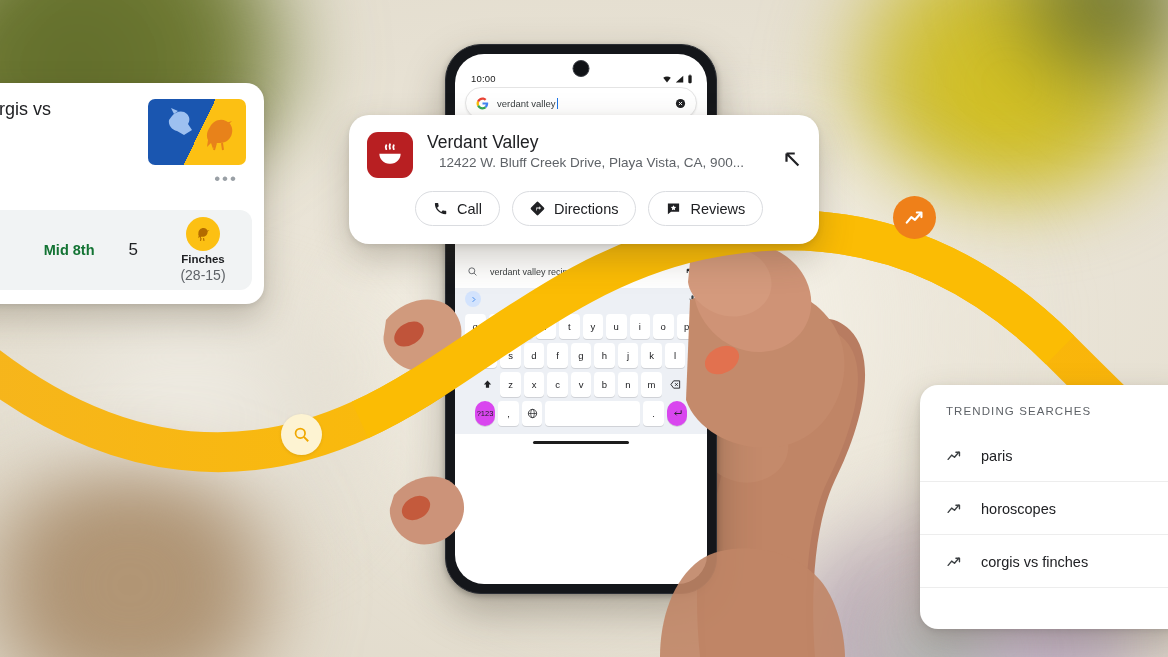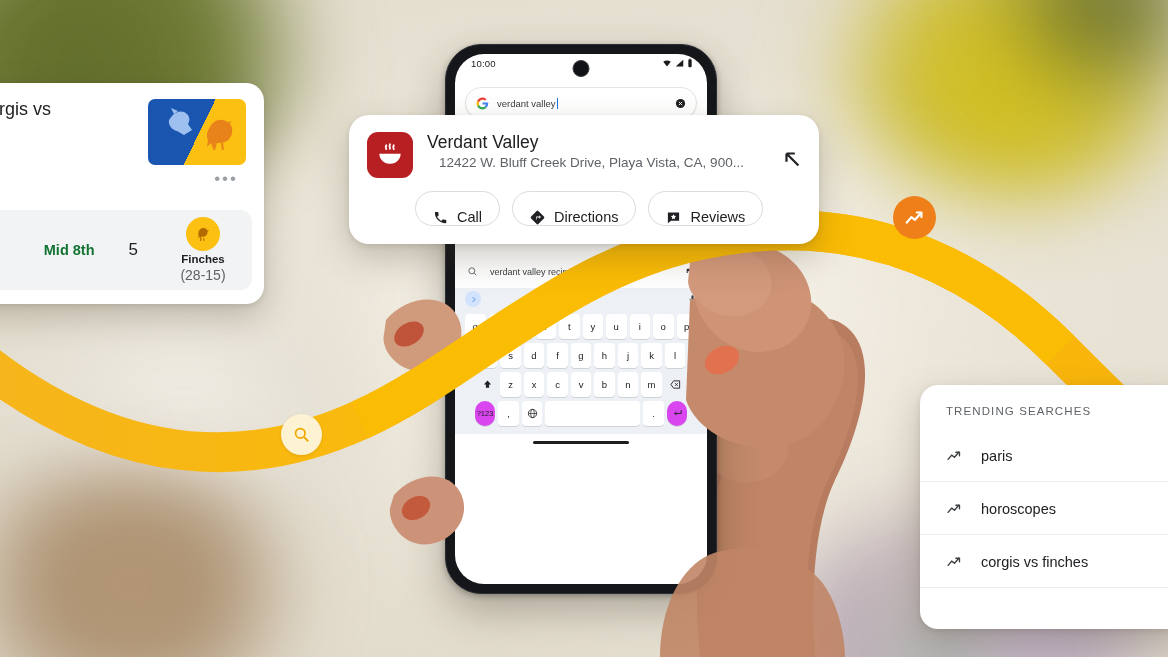--- a/index.html
+++ b/index.html
@@ -42,21 +42,21 @@
   
   .hand-layer{position:absolute;left:0;top:0;width:1168px;height:657px;}
 
   .phone{position:absolute;left:445px;top:44px;width:270px;height:548px;
     border-radius:36px;background:#14161a;
     box-shadow:0 18px 40px rgba(60,50,35,.34), 0 2px 6px rgba(0,0,0,.3);
     border:1px solid #2a2d33;}
   .phone-screen{position:absolute;left:9px;top:9px;right:9px;bottom:9px;
     border-radius:29px;background:#ffffff;overflow:hidden;}
 
-  .statusbar{height:26px;display:flex;align-items:flex-start;justify-content:space-between;
+  .statusbar{height:26px;display:flex;align-items:flex-end;justify-content:space-between;
     padding:4px 14px 0 16px;font-size:9px;color:#1b1b1b;position:relative;gap:22px;}
   .status-time{font-size:9.5px;letter-spacing:.2px;}
   .status-icons{display:flex;align-items:center;gap:3px;}
   .punchhole{position:absolute;left:50%;top:6px;transform:translateX(-50%);
     width:15px;height:15px;border-radius:50%;background:#101216;border:1px solid #3a3d44;}
 
   .searchbar{margin:3px 10px 0 10px;height:30px;border-radius:16px;background:#fff;
     border:1px solid #e4e4e4;display:flex;align-items:center;gap:8px;padding:0 10px;
     box-shadow:0 1px 2px rgba(0,0,0,.07);}
   .search-text{font-size:9.5px;color:#3c4043;flex:1;display:flex;align-items:center;}
@@ -88,21 +88,21 @@
 
   
   .place-card{left:349px;top:115px;width:470px;height:129px;border-radius:20px;padding:0;}
   .place-top{display:flex;align-items:flex-start;padding:17px 16px 0 18px;gap:14px;}
   .place-icon{width:46px;height:46px;border-radius:11px;background:#b81f22;
     display:flex;align-items:center;justify-content:center;flex:0 0 auto;}
   .place-name{font-size:17.5px;color:#202124;line-height:1.15;}
   .place-addr{font-size:13.5px;color:#5f6368;margin-top:3px;white-space:nowrap;margin-left:12px;}
   .place-arrow{margin-left:auto;padding-top:16px;}
   .place-actions{display:flex;gap:12px;padding:13px 0 0 66px;}
-  .pill{height:33px;border:1px solid #dadce0;border-radius:18px;display:flex;align-items:flex-end;
+  .pill{height:33px;border:1px solid #dadce0;border-radius:18px;display:flex;align-items:center;
     gap:9px;padding:0 17px;font-size:14.5px;color:#202124;background:#fff;}
 
   
   .sports-card{left:-46px;top:83px;width:310px;height:221px;border-radius:18px;overflow:hidden;}
   .sports-top{display:flex;justify-content:space-between;padding:16px 18px 0 22px;}
   .sports-title{font-size:18px;color:#202124;}
   .team-banner{width:98px;height:66px;border-radius:7px;overflow:hidden;position:relative;
     background:linear-gradient(116deg,#1a56b0 0%,#1a56b0 52%,#fcc013 52%,#fcc013 100%);}
   .dots{display:flex;justify-content:flex-end;padding:10px 26px 0 0;color:#9aa0a6;
     font-size:17px;letter-spacing:2px;line-height:8px;}

